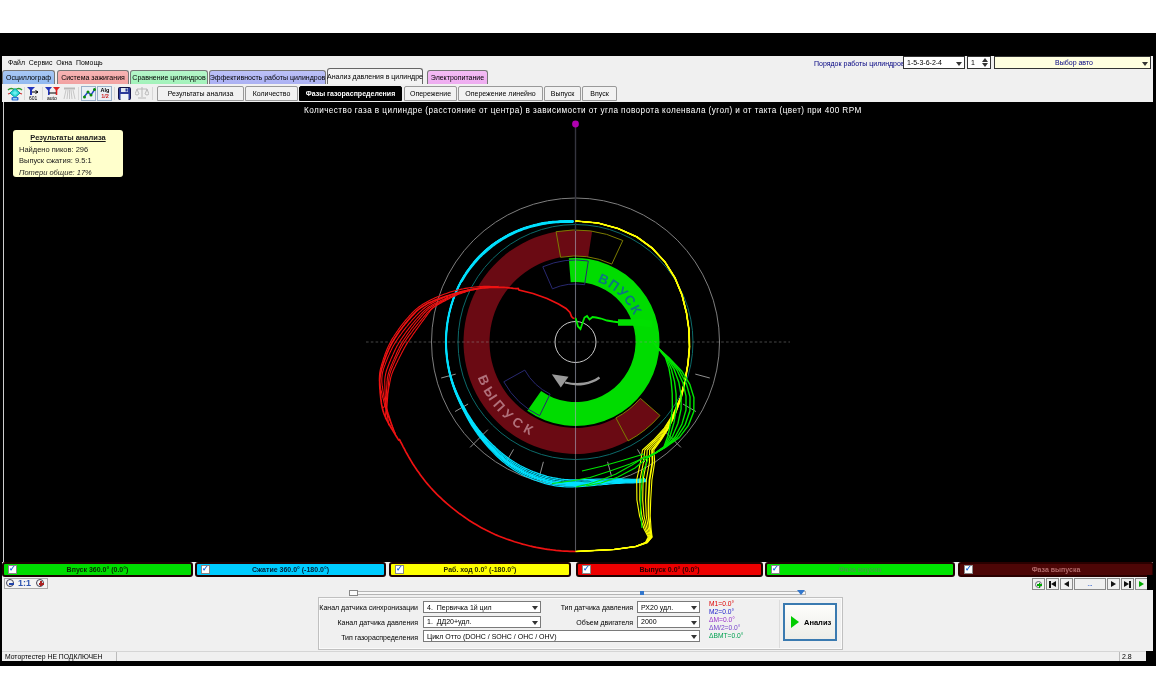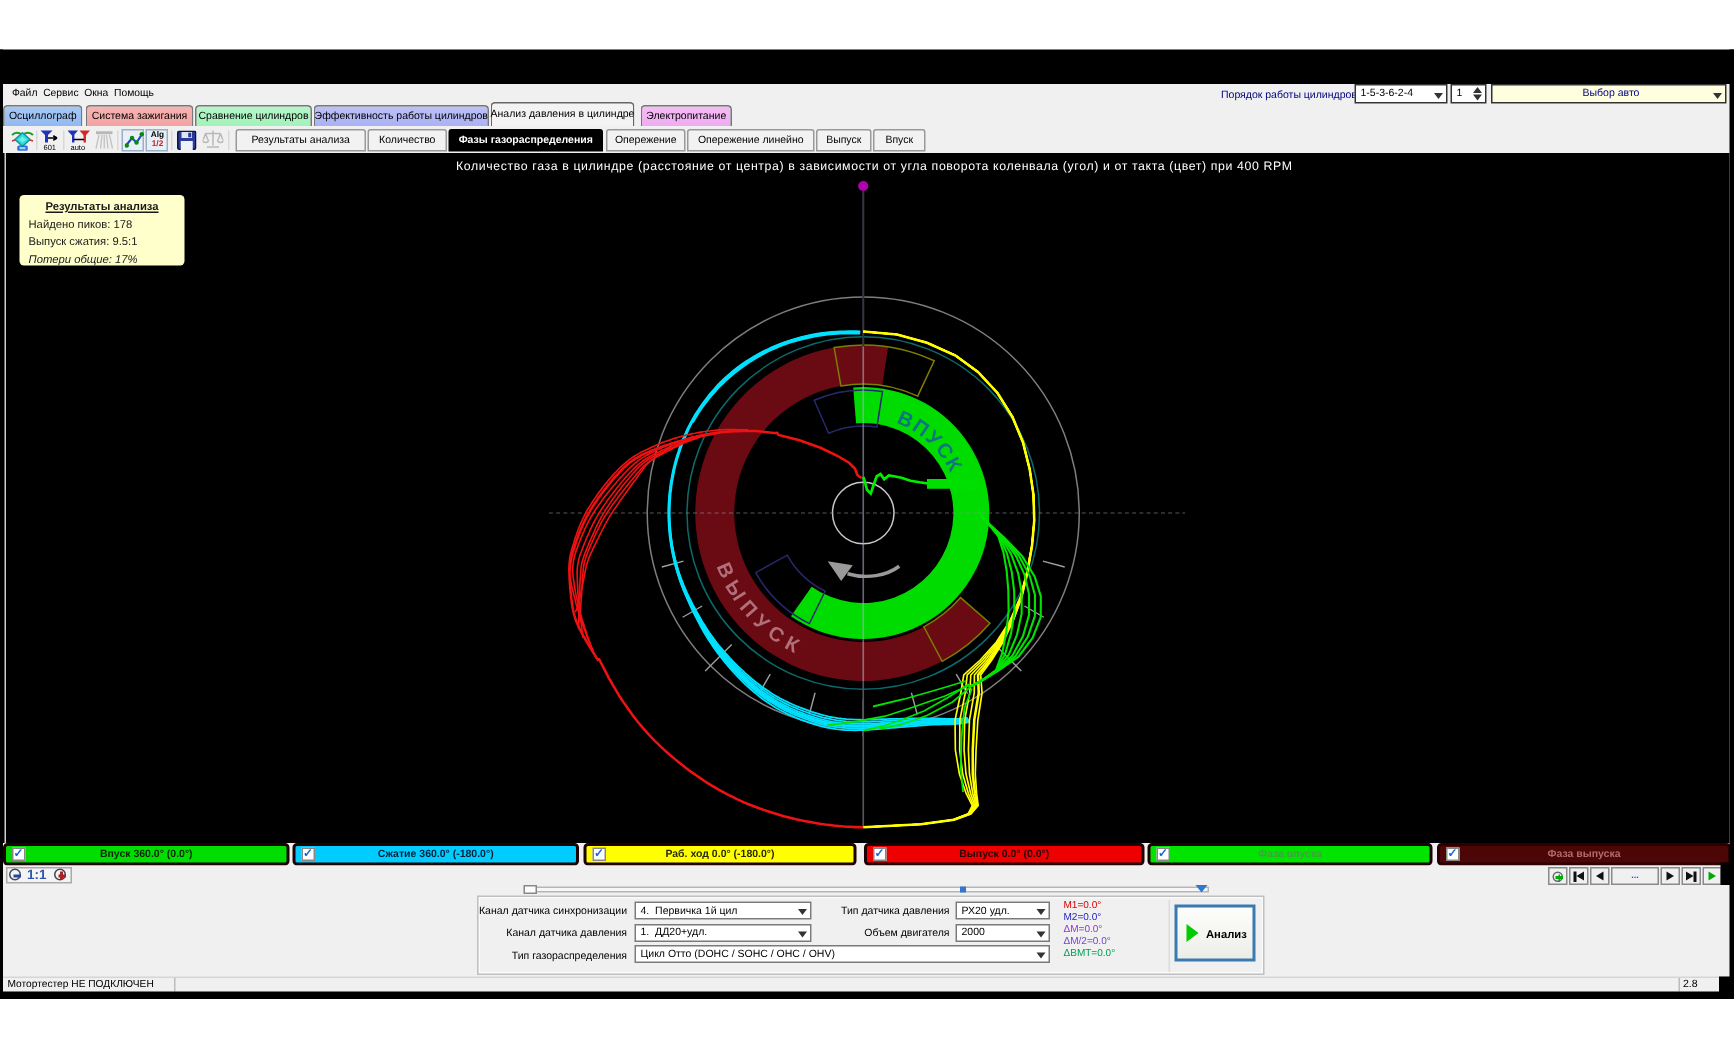--- a/index.html
+++ b/index.html
@@ -164,21 +164,21 @@
 <path d="M652.0 341.0 L658.0 348.0 L669.4 358.3 L681.6 370.9 L689.8 384.4 L693.9 397.6 L693.8 411.6 L688.4 425.3 L679.0 437.8 L665.6 447.1 L654.0 454.0 L646.0 458.0" fill="none" stroke="#00e400" stroke-width="1.4"></path>
 <path d="M646.0 457.0 L630.0 464.0 L610.0 471.0 L590.0 477.5 L571.0 481.0 L552.0 483.5" fill="none" stroke="#00e400" stroke-width="1.2"></path>
 <path d="M647.0 458.0 L635.0 468.0 L618.0 477.0 L601.0 483.0 L586.0 486.0" fill="none" stroke="#00e400" stroke-width="1.2"></path>
 <path d="M644.0 454.0 L624.0 460.0 L603.0 466.0 L582.0 471.0" fill="none" stroke="#00e400" stroke-width="1.2"></path>
 <path d="M648.0 459.0 L643.0 472.0 L641.0 492.0 L640.5 512.0 L642.0 528.0" fill="none" stroke="#00e400" stroke-width="1.2"></path>
 <path d="M646.0 456.0 L632.0 465.0 L616.0 474.0 L601.0 480.0 L589.0 484.0 L576.0 487.0" fill="none" stroke="#00e400" stroke-width="1.2"></path>
 </svg>
 
 <div class="abs" style="left:13px;top:130px;width:110px;height:47px;background:#ffffcc;border-radius:3px;color:#1a1a1a;">
 <div style="text-align:center;font-size:7.5px;font-weight:bold;text-decoration:underline;margin-top:3px;">Результаты анализа</div>
-<div style="font-size:7.5px;margin:2.5px 0 0 6px;">Найдено пиков: 178</div>
+<div style="font-size:7.5px;margin:2.5px 0 0 6px;">Найдено пиков: 296</div>
 <div style="font-size:7.5px;margin:2.5px 0 0 6px;">Выпуск сжатия: 9.5:1</div>
 <div style="font-size:7.5px;margin:2.5px 0 0 6px;font-style:italic;">Потери общие: 17%</div>
 </div>
 
 <div class="leg" style="left:2px;width:191px;background:#00dd00;">
     <span class="cb"></span>
     <span class="tx" style="color:#092800;">Впуск 360.0° (0.0°)</span>
   </div>
 <div class="leg" style="left:195px;width:191px;background:#00ccff;">
     <span class="cb"></span>

